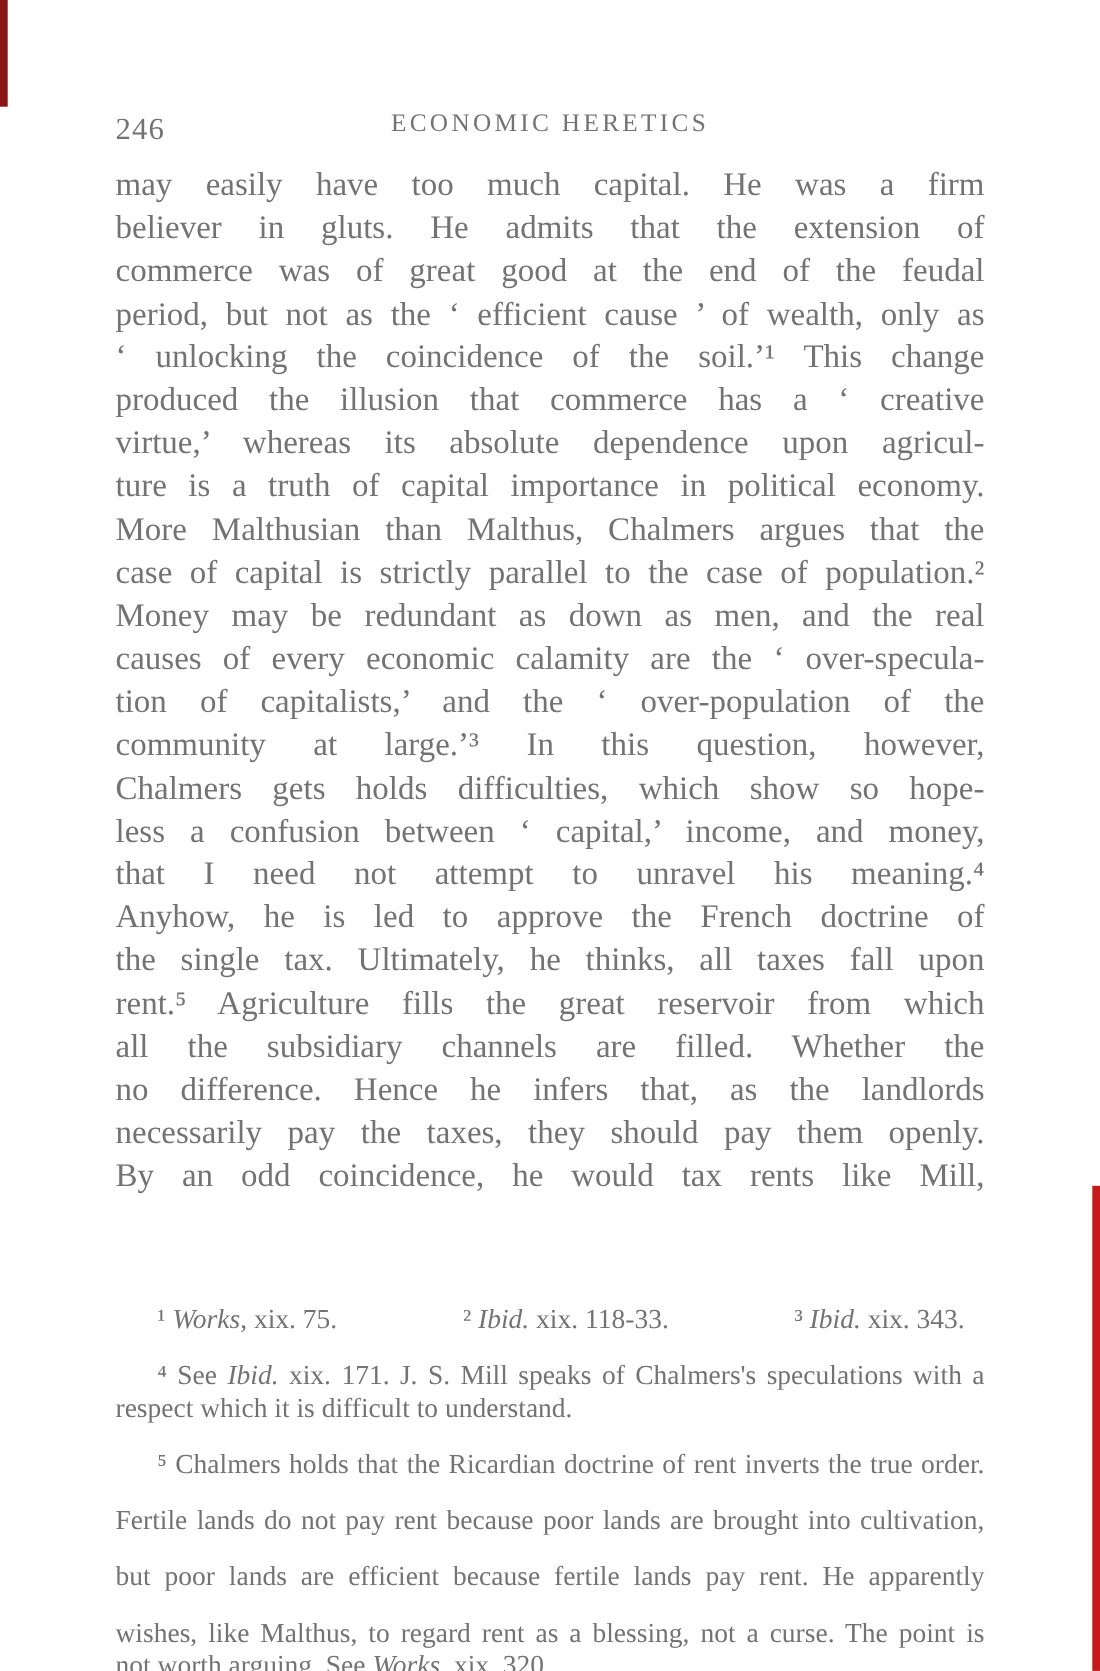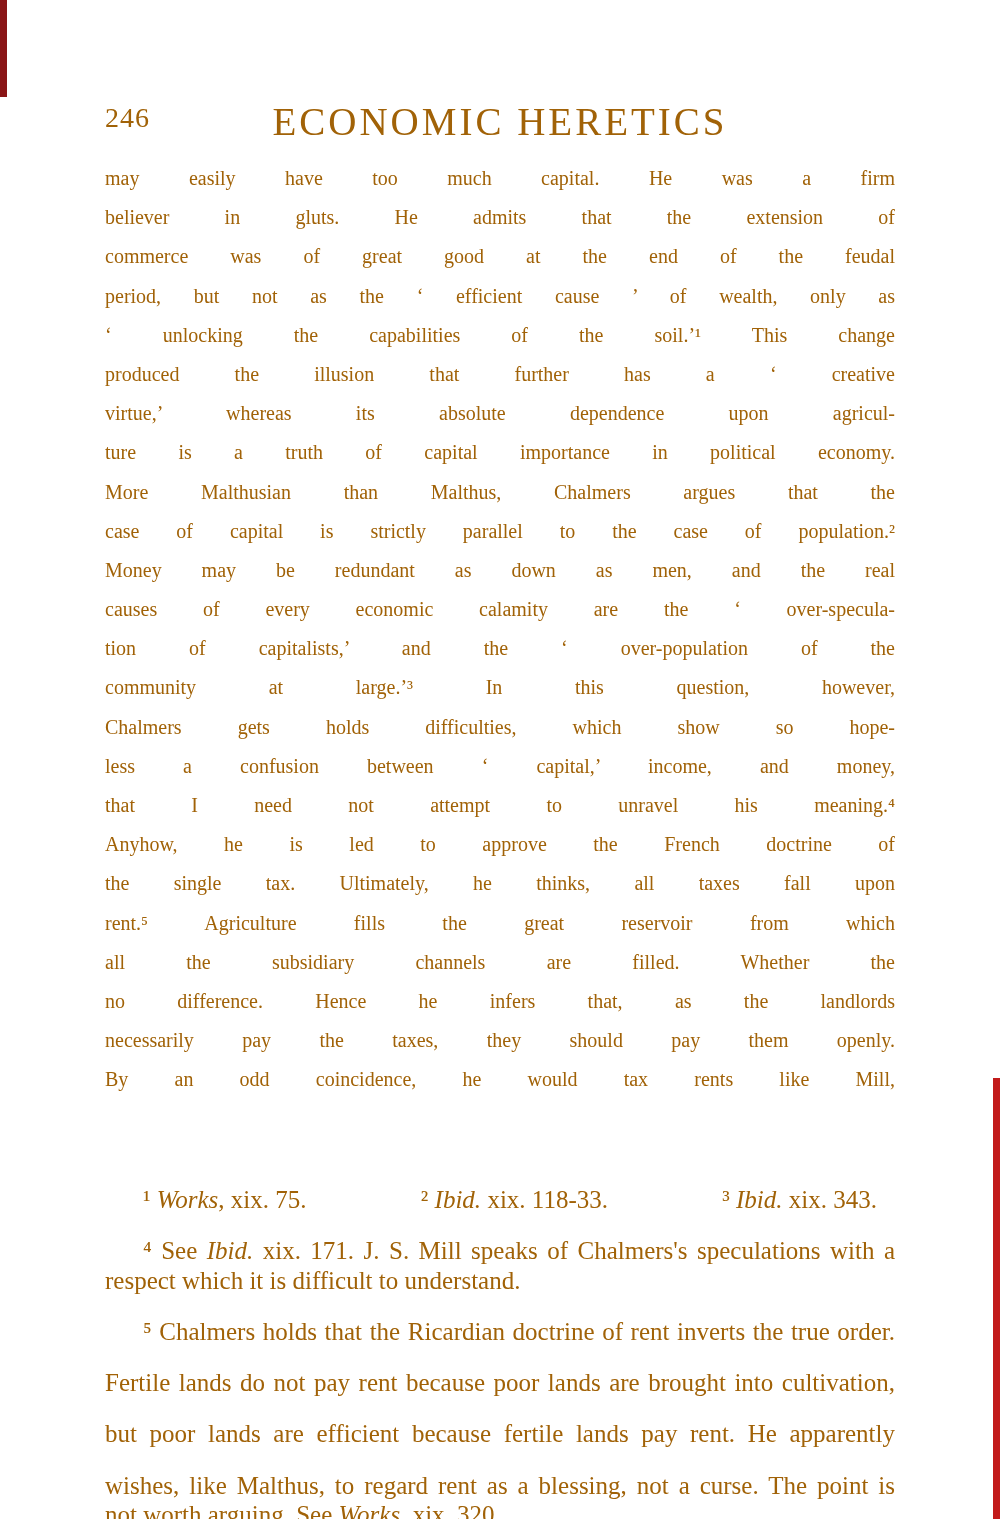--- a/index.html
+++ b/index.html
@@ -1,51 +1,51 @@
 <!DOCTYPE html>
 <html><head>
 <meta charset="utf-8">
 <style>
   html, body { margin: 0; padding: 0; background: #ffffff; }
   .page {
     position: relative;
     width: 1000px;
     height: 1519px;
     background: #ffffff;
-    color: #a16207;
+    color: #737373;
     font-family: "Liberation Serif", "DejaVu Serif", serif;
     overflow: hidden;
   }
   .header {
     position: absolute;
     top: 99px;
     left: 105px;
     width: 790px;
     height: 40px;
   }
   .page-number {
     position: absolute;
     left: 0;
     top: 3px;
     font-size: 28px;
     letter-spacing: 1px;
   }
   .running-title {
     width: 100%;
     text-align: center;
-    font-size: 39px;
+    font-size: 23px;
     letter-spacing: 3px;
     font-weight: 500;
   }
   .body-text {
     position: absolute;
-    top: 159px;
+    top: 148px;
     left: 105px;
     width: 790px;
-    font-size: 20px;
+    font-size: 30px;
     line-height: 39.2px;
   }
   .bline {
     text-align: justify;
     text-align-last: justify;
     height: 39.2px;
     white-space: normal;
     word-spacing: 1px;
   }
   .footnotes {
@@ -83,22 +83,22 @@
   <div class="header">
     <span class="page-number">246</span>
     <div class="running-title">ECONOMIC HERETICS</div>
   </div>
 
   <div class="body-text">
       <div class="bline">may easily have too much capital.  He was a firm</div>
       <div class="bline">believer in gluts.  He admits that the extension of</div>
       <div class="bline">commerce was of great good at the end of the feudal</div>
       <div class="bline">period, but not as the ‘ efficient cause ’ of wealth, only as</div>
-      <div class="bline">‘ unlocking the capabilities of the soil.’¹  This change</div>
-      <div class="bline">produced the illusion that further has a ‘ creative</div>
+      <div class="bline">‘ unlocking the coincidence of the soil.’¹  This change</div>
+      <div class="bline">produced the illusion that commerce has a ‘ creative</div>
       <div class="bline">virtue,’ whereas its absolute dependence upon agricul-</div>
       <div class="bline">ture is a truth of capital importance in political economy.</div>
       <div class="bline">More Malthusian than Malthus, Chalmers argues that the</div>
       <div class="bline">case of capital is strictly parallel to the case of population.²</div>
       <div class="bline">Money may be redundant as down as men, and the real</div>
       <div class="bline">causes of every economic calamity are the ‘ over-specula-</div>
       <div class="bline">tion of capitalists,’ and the ‘ over-population of the</div>
       <div class="bline">community at large.’³  In this question, however,</div>
       <div class="bline">Chalmers gets holds difficulties, which show so hope-</div>
       <div class="bline">less a confusion between ‘ capital,’ income, and money,</div>

